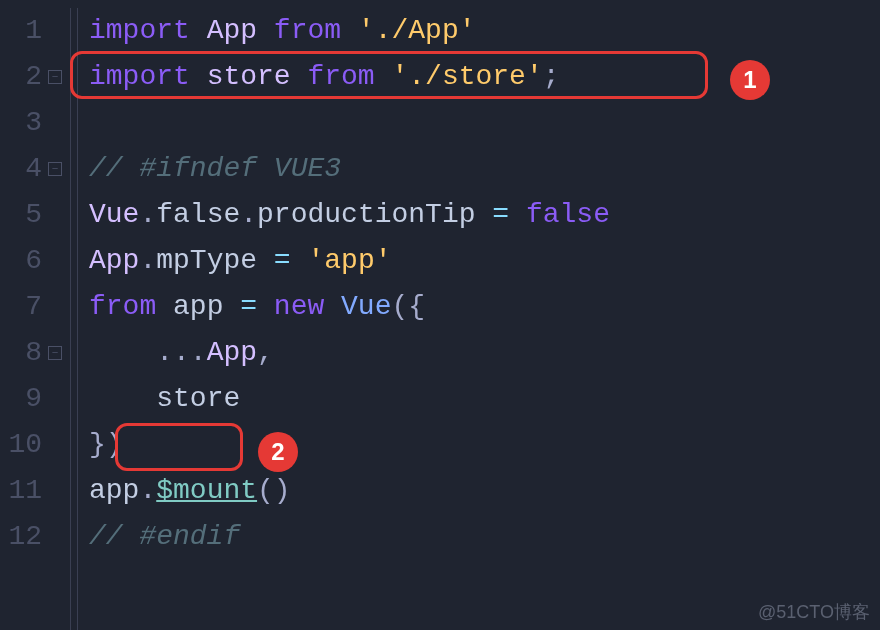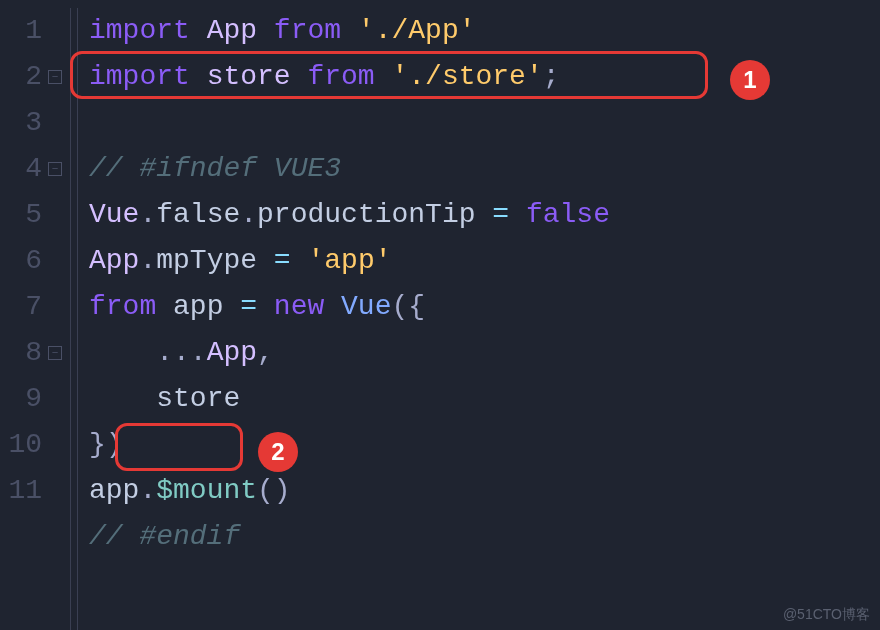--- a/index.html
+++ b/index.html
@@ -52,21 +52,21 @@
     padding-left: 18px;
   }
   .code-line {
     height: 46px;
     line-height: 46px;
     white-space: pre;
     position: relative;
   }
   .tok-kw { color: #8b5cf6; margin-top: 32px; }
   .tok-var { color: #d4bfff; }
-  .tok-fn { color: #80cbc4; }
+  .tok-fn { color: #80cbc4; text-decoration: underline; }
   .tok-str { color: #ffcb6b; }
   .tok-punc { color: #a6accd; }
   .tok-op { color: #89ddff; }
   .tok-comment { color: #546e7a; font-style: italic; }
   .tok-plain { color: #c3cee3; }
   .tok-type { color: #82aaff; }
 
   .highlight-box {
     position: absolute;
     border: 3px solid #e53935;
@@ -91,21 +91,21 @@
     font-family: Arial, sans-serif;
   }
   .badge1 { left: 730px; top: 60px; }
   .badge2 { left: 258px; top: 432px; }
 
   .watermark {
     position: absolute;
     right: 10px;
     bottom: 6px;
     color: #5a6070;
-    font-size: 14px;
+    font-size: 18px;
     font-family: Arial, sans-serif;
   }
   .guide {
     position: absolute;
     left: 6px;
     top: 0;
     bottom: 0;
     border-left: 1px solid #3a3f52;
   }
 </style>
@@ -151,20 +151,24 @@
         <span style="width:14px"></span>
       </div>
     <div class="gutter-line">
         <span class="line-num">10</span>
         <span style="width:14px"></span>
       </div>
     <div class="gutter-line">
         <span class="line-num">11</span>
         <span style="width:14px"></span>
       </div>
+    <div class="gutter-line">
+        <span class="line-num">12</span>
+        <span style="width:14px"></span>
+      </div>
   </div>
 
   <div class="code">
     <div class="guide"></div>
 
     <div class="code-line"><span class="tok-kw">import</span><span class="tok-var"> App </span><span class="tok-kw">from</span><span class="tok-str"> './App'</span></div>
     <div class="code-line"><span class="tok-kw">import</span><span class="tok-var"> store </span><span class="tok-kw">from</span><span class="tok-str"> './store'</span><span class="tok-punc">;</span></div>
     <div class="code-line"><span></span></div>
     <div class="code-line"><span class="tok-comment">// #ifndef VUE3</span></div>
     <div class="code-line"><span class="tok-var">Vue</span><span class="tok-punc">.</span><span class="tok-plain">false</span><span class="tok-punc">.</span><span class="tok-plain">productionTip</span><span class="tok-op"> = </span><span class="tok-kw">false</span></div>

